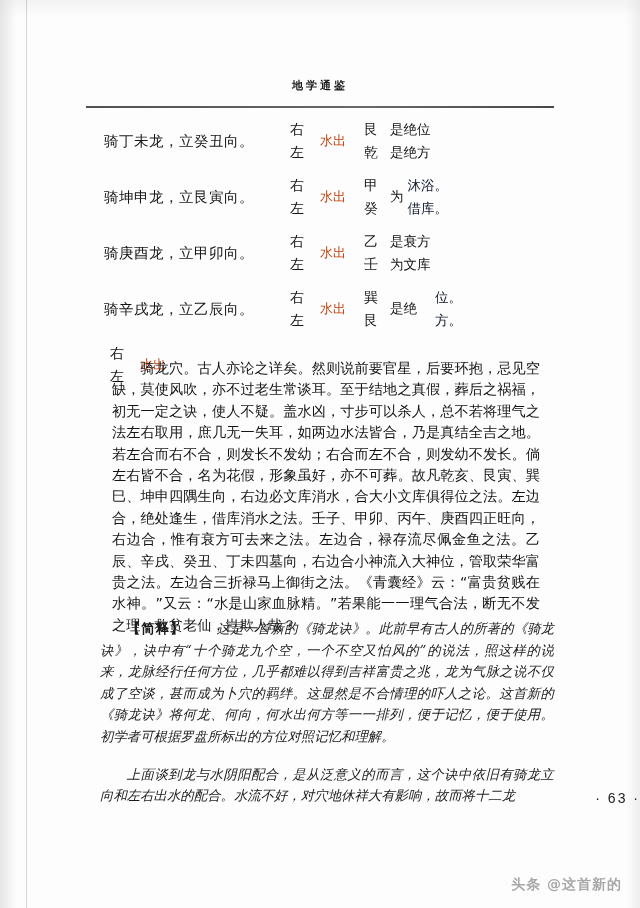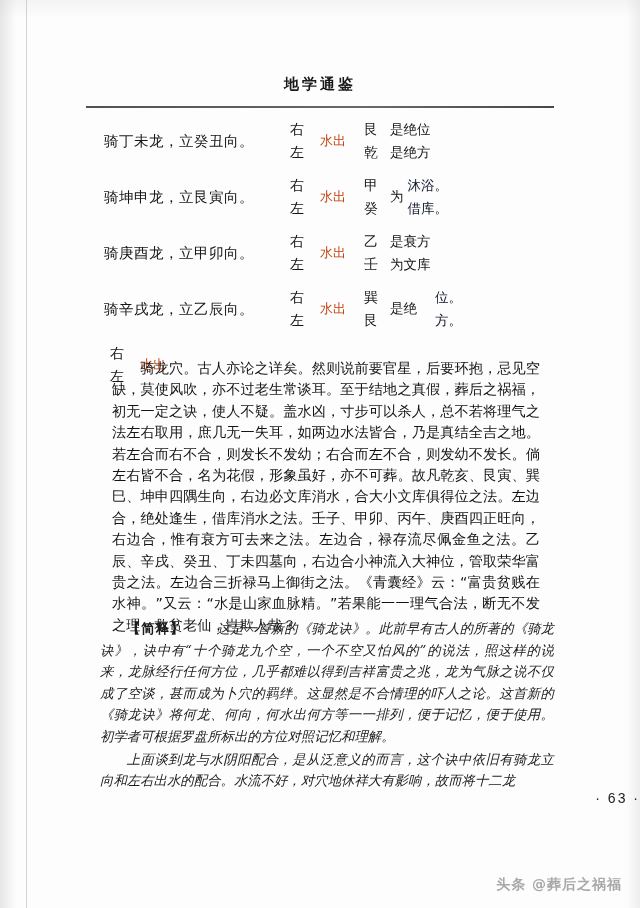--- a/index.html
+++ b/index.html
@@ -23,21 +23,21 @@
   .spine{
     position:absolute;left:26px;top:0;bottom:0;width:1px;
     background:rgba(120,120,120,.30);
   }
   .content{position:absolute;inset:0;}
 
   
   .header-zone{position:absolute;left:0;right:0;top:74px;text-align:center;}
   .running-head{
     font-family:"DejaVu Sans","Liberation Sans",sans-serif;
-    font-size:15px;letter-spacing:3px;color:#1a1a1a;
+    font-size:11px;letter-spacing:3px;color:#1a1a1a;
     font-weight:600;
   }
   .head-rule{
     position:absolute;left:86px;right:86px;top:106px;height:2px;
     background:linear-gradient(90deg,#3a3a3a,#555 60%,#2f2f2f);
     opacity:.88;
   }
 
   
   .verse-table{position:absolute;left:104px;top:118px;width:420px;}
@@ -93,21 +93,21 @@
     position:absolute;left:100px;right:86px;top:618px;
     font-family:"DejaVu Serif","Liberation Serif",serif;
     font-size:13.4px;
     line-height:21.6px;
     color:#1b1b1b;
     text-align:justify;
     text-justify:inter-character;
     font-style:italic;
   }
   .annot p{margin:0;text-indent:2em;}
-  .annot p + p{margin-top:1px;}
+  .annot p + p{margin-top:16px;}
   .tag{
     font-style:normal;font-weight:700;letter-spacing:1px;
     margin-right:32px;
   }
 
   
   .folio{
     position:absolute;left:0;right:0;top:790px;text-align:right;
     font-family:Liberation Sans, sans-serif;
     font-size:14px;color:#222;letter-spacing:2px;
@@ -222,15 +222,15 @@
     <p>骑龙穴。古人亦论之详矣。然则说前要官星，后要环抱，忌见空缺，莫使风吹，亦不过老生常谈耳。至于结地之真假，葬后之祸福，初无一定之诀，使人不疑。盖水凶，寸步可以杀人，总不若将理气之法左右取用，庶几无一失耳，如两边水法皆合，乃是真结全吉之地。若左合而右不合，则发长不发幼；右合而左不合，则发幼不发长。倘左右皆不合，名为花假，形象虽好，亦不可葬。故凡乾亥、艮寅、巽巳、坤申四隅生向，右边必文库消水，合大小文库俱得位之法。左边合，绝处逢生，借库消水之法。壬子、甲卯、丙午、庚酉四正旺向，右边合，惟有衰方可去来之法。左边合，禄存流尽佩金鱼之法。乙辰、辛戌、癸丑、丁未四墓向，右边合小神流入大神位，管取荣华富贵之法。左边合三折禄马上御街之法。《青囊经》云：“富贵贫贱在水神。”又云：“水是山家血脉精。”若果能一一理气合法，断无不发之理，救贫老仙，岂欺人哉？</p>
   </div>
 
   <div class="annot">
     <p><span class="tag">【简释】</span><span>这是一首新的《骑龙诀》。此前早有古人的所著的《骑龙诀》，诀中有“十个骑龙九个空，一个不空又怕风的”的说法，照这样的说来，龙脉经行任何方位，几乎都难以得到吉祥富贵之兆，龙为气脉之说不仅成了空谈，甚而成为卜穴的羁绊。这显然是不合情理的吓人之论。这首新的《骑龙诀》将何龙、何向，何水出何方等一一排列，便于记忆，便于使用。初学者可根据罗盘所标出的方位对照记忆和理解。</span></p>
     <p>上面谈到龙与水阴阳配合，是从泛意义的而言，这个诀中依旧有骑龙立向和左右出水的配合。水流不好，对穴地休祥大有影响，故而将十二龙</p>
   </div>
 
   <div class="folio">· 63 ·</div>
 
-  <div class="watermark">头条 @葬后之祸福</div>
+  <div class="watermark">头条 @这首新的</div>
 
 </div>
 
 </body></html>

